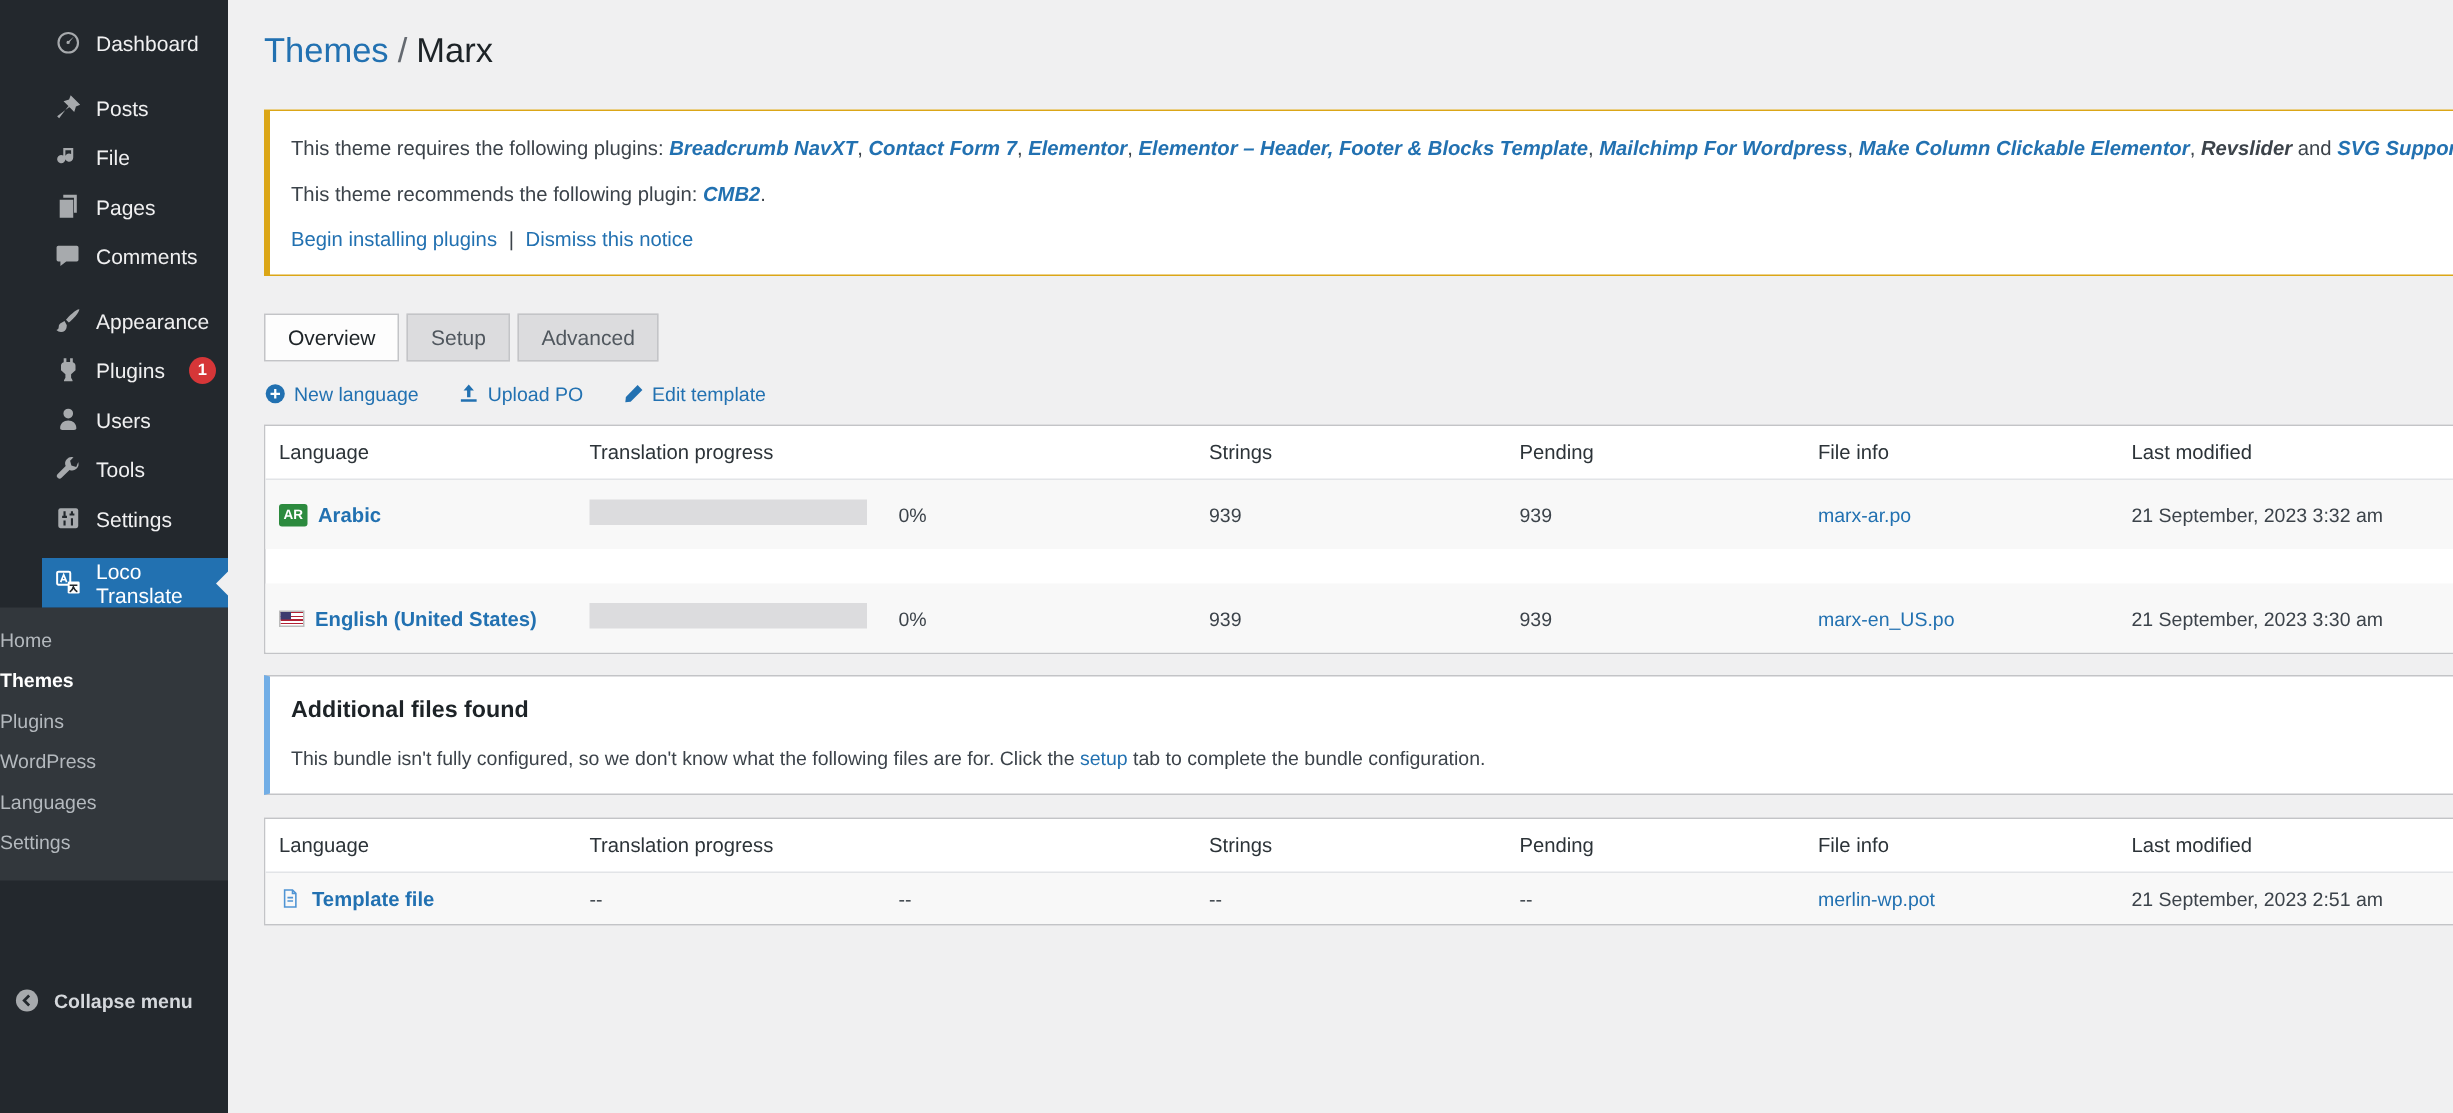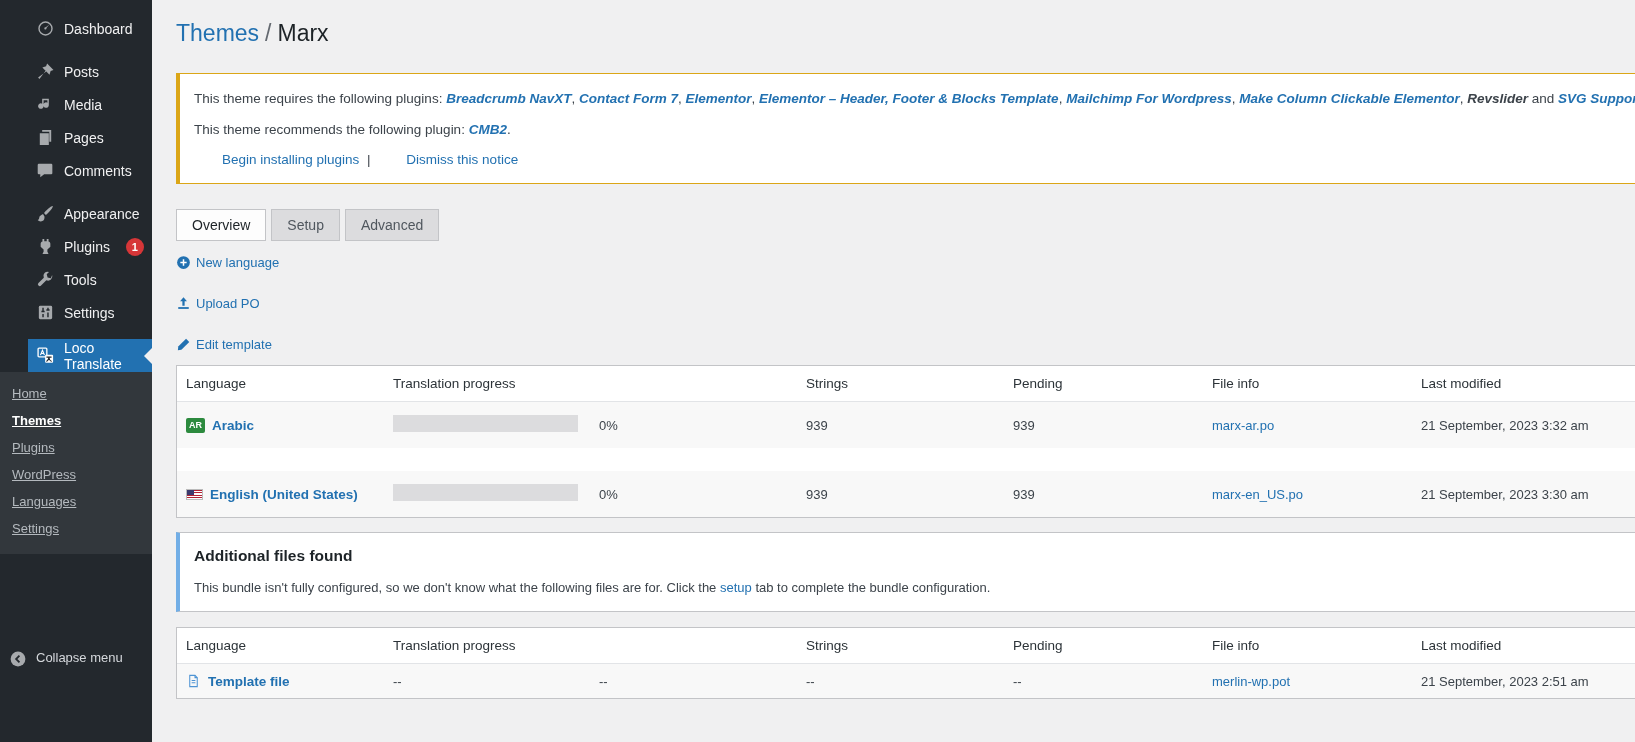--- a/index.html
+++ b/index.html
@@ -18,46 +18,46 @@
   .menu-item .mi-icon { width:19px; height:19px; color:#a7aaad; flex:0 0 19px; display:flex; align-items:center; justify-content:center; }
   .menu-item .mi-icon svg { width:19px; height:19px; display:block; }
   .menu-item.gap-before { margin-top:10px; }
   .menu-item.active { background:var(--accent,#2271b1); color:#fff; }
   .menu-item.active .mi-icon { color:#fff; }
   .menu-item.active::after { content:""; position:absolute; right:0; top:50%; margin-top:-8px;
     border-top:8px solid transparent; border-bottom:8px solid transparent; border-right:8px solid #f0f0f1; }
   .badge { display:inline-block; min-width:18px; height:18px; line-height:18px; border-radius:50%;
     background:var(--badge,#d63638); color:#fff; font-size:11px; font-weight:700; text-align:center; margin-left:7px; }
   .submenu { background:#32373c; padding:8px 0 12px; }
-  .submenu-item { height:27px; line-height:27px; padding-left:12px; font-size:13px; color:#b4b9be; cursor:pointer;text-decoration:underline; }
+  .submenu-item { height:27px; line-height:27px; padding-left:0; font-size:13px; color:#b4b9be; cursor:pointer; }
   .submenu-item.current { color:#fff; font-weight:700; }
-  .collapse-item { position:absolute; top:650px; left:0; right:0; display:flex; align-items:flex-start; gap:9px; height:34px; padding-left:9px; color:#d5d8dc; font-size:13px; cursor:pointer; }
+  .collapse-item { position:absolute; top:650px; left:0; right:0; display:flex; align-items:center; gap:9px; height:34px; padding-left:9px; color:#d5d8dc; font-size:13px; cursor:pointer;font-weight:bold; }
   .collapse-item .mi-icon { width:18px; height:18px; color:#a7aaad; }
   .collapse-item svg { width:18px; height:18px; display:block; }
   
   .content { position:absolute; left:152px; top:0; width:1483px; height:742px; padding:0 0 0 24px; }
   .box-w { width:1500px; }
   h1.breadcrumb { margin:20px 0 0; font-size:23px; font-weight:400; color:#1d2327; line-height:1.2; }
   h1.breadcrumb a { color:var(--accent,#2271b1); text-decoration:none; cursor:pointer; }
   h1.breadcrumb .sep { color:#646970; padding:0 6px; }
   
   .notice { margin-top:25px; background:#fff; border:1px solid var(--notice-border,#dba617); border-left-width:4px; padding:5px 14px 12px; }
   .notice p { margin:10px 0 0; line-height:1.55; font-size:13.5px; color:#3c434a; }
   .seg-link { color:var(--accent,#2271b1); font-style:italic; font-weight:700; cursor:pointer;margin-top:22px; }
   .seg-em { color:#3c434a; font-style:italic; font-weight:700; }
-  .notice-actions a { color:var(--accent,#2271b1); text-decoration:none; cursor:pointer;margin-left:28px; }
+  .notice-actions a { color:var(--accent,#2271b1); text-decoration:none; cursor:pointer; }
   .notice-actions .pipe { color:#3c434a; padding:0 4px; }
   
   .tabs { margin-top:25px; }
   .nav-tab { display:inline-block; padding:7px 15px; margin-right:5px; border:1px solid #c3c4c7; background:#dcdcde; color:#50575e; font-size:14px; cursor:pointer; }
   .nav-tab.active { background:#fdfdfd; color:#1d2327; }
   
   h2.bundle { margin:20px 0 0; font-size:18px; font-weight:700; color:#1d2327; }
   h2.bundle .slug { font-weight:400; color:#8c8f94; }
-  .toolbar { display:flex; gap:26px; margin-top:14px;flex-direction:column; }
+  .toolbar { display:flex; gap:26px; margin-top:14px; }
   .tool-link { display:flex; align-items:center; gap:5px; color:var(--accent,#2271b1); font-size:13px; text-decoration:none; cursor:pointer; }
   .tool-link .t-icon { width:15px; height:15px; color:var(--accent,#2271b1); }
   .tool-link svg { width:15px; height:15px; display:block; }
   
   .ltable { margin-top:13px; background:#fff; border:1px solid #c3c4c7; }
   .trow { display:grid; grid-template-columns:207px 206px 207px 207px 199px 209px 1fr; align-items:center; padding-left:9px; }
   .trow.thead { height:36px; border-bottom:1px solid #e2e4e7; color:#2c3338; font-size:13.5px; background:#fff; }
   .trow.tdata { height:46px; background:var(--row-bg,#f8f8f8); }
   .trow.tdata.gap { margin-bottom:23px; }
   .trow.tdata.slim { height:34px; }
@@ -99,21 +99,21 @@
           </svg>
         </span>
         <span>Posts</span>
       </div>
       <div class="menu-item">
         <span class="mi-icon">
           <svg viewBox="0 0 20 20">
             <path fill="currentColor" d="M13.5 2.5v8.1a2.9 2.9 0 1 1-1.5-2.5V5.4H8v6.2a2.9 2.9 0 1 1-1.5-2.5V3.9h7z"></path>
           </svg>
         </span>
-        <span>Media</span>
+        <span>File</span>
       </div>
       <div class="menu-item">
         <span class="mi-icon">
           <svg viewBox="0 0 20 20">
             <path fill="currentColor" d="M6.5 2h9.5v12.5h-2V4h-7.5zM4 5.5h9.5V18H4z"></path>
           </svg>
         </span>
         <span>Pages</span>
       </div>
       <div class="menu-item">
@@ -133,20 +133,28 @@
         <span>Appearance</span>
       </div>
       <div class="menu-item">
         <span class="mi-icon">
           <svg viewBox="0 0 20 20">
             <path fill="currentColor" d="M13.2 4.7V2h-1.9v2.6H8.7V2H6.8v2.7C5.7 5 4.9 6 4.9 7.2v3.1l3.1 2.8v2.5l-1 1.7v.7h6v-.7l-1-1.7v-2.5l3.1-2.8V7.2c0-1.2-.8-2.2-1.9-2.5z"></path>
           </svg>
         </span>
         <span>Plugins</span>
         <span class="badge">1</span>
+      </div>
+      <div class="menu-item">
+        <span class="mi-icon">
+          <svg viewBox="0 0 20 20">
+            <path fill="currentColor" d="M10 9.4a3.4 3.4 0 1 0 0-6.8 3.4 3.4 0 0 0 0 6.8zm0 1.5c-3.2 0-5.7 2.1-5.7 5.5 0 .9.7 1.2 1.6 1.2h8.2c.9 0 1.6-.3 1.6-1.2 0-3.4-2.5-5.5-5.7-5.5z"></path>
+          </svg>
+        </span>
+        <span>Users</span>
       </div>
       <div class="menu-item">
         <span class="mi-icon">
           <svg viewBox="0 0 20 20">
             <path fill="currentColor" d="M17 5.3a4.5 4.5 0 0 1-6.1 5.5l-5.6 5.6a1.9 1.9 0 0 1-2.7-2.7l5.6-5.6A4.5 4.5 0 0 1 13.7 2l-2.4 2.4.9 3.4 3.4.9z"></path>
           </svg>
         </span>
         <span>Tools</span>
       </div>
       <div class="menu-item">

